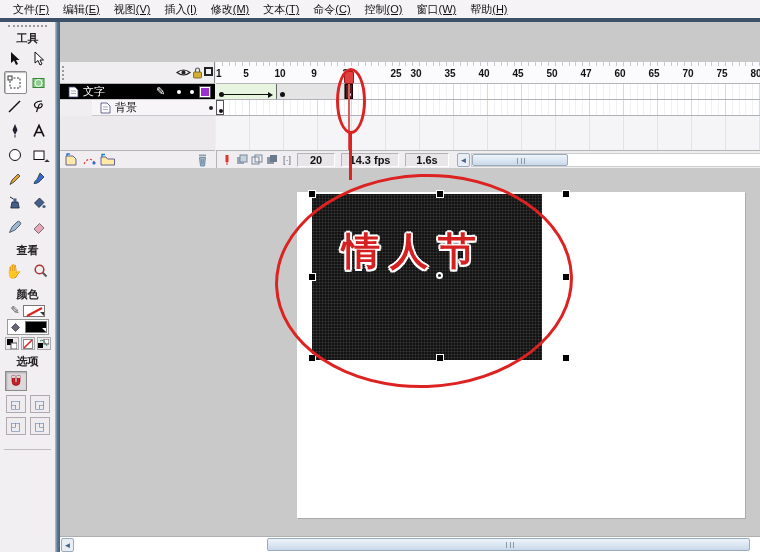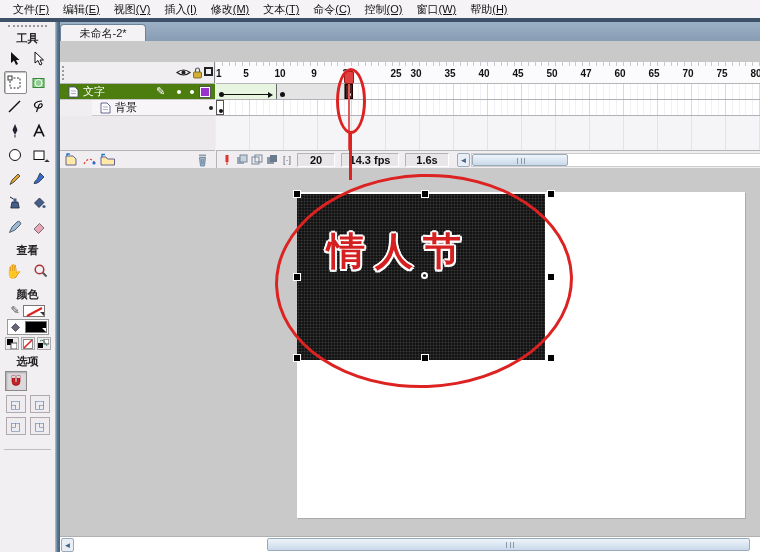--- a/index.html
+++ b/index.html
@@ -39,21 +39,21 @@
   .tl-btn{position:absolute;left:4px;top:3px;height:16px;padding:0 10px;background:#fbfafb;border:1px solid #8a8a8a;border-radius:2px;font-size:11px;line-height:14px;color:#111;}
   .backarrow{position:absolute;left:74px;top:2px;font-size:13px;font-weight:bold;color:#aab4be;}
   .scene{position:absolute;left:94px;top:3px;display:flex;align-items:center;gap:5px;font-size:11px;font-weight:bold;color:#222;}
   
   .timeline{position:absolute;left:0;top:40px;width:700px;height:106px;background:#f0eef0;}
   .layers{position:absolute;left:0;top:0;width:155px;height:106px;border-right:1px solid #8a8a8a;}
   .lhead{position:absolute;left:0;top:0;width:155px;height:22px;border-bottom:1px solid #b5b5b5;}
   .lhead .grip-v{position:absolute;left:2px;top:4px;width:3px;height:14px;border-left:2px dotted #9a9a9a;}
   .hicon{position:absolute;top:4px;}
   .lrow{position:absolute;left:0;width:155px;height:16px;display:flex;align-items:center;font-size:11px;border-bottom:1px solid #c8c8cc;}
-  .lrow.sel{background:#4d7c0f;color:#fff;}
+  .lrow.sel{background:#000000;color:#fff;}
   .lrow.normal{background:#f7f5f7;color:#111;margin-left:32px;}
   .pageicon{margin:0 4px 0 8px;}
   .lname{flex:0 0 52px;}
   .lpencil{position:absolute;left:96px;top:1px;font-size:11px;}
   .ldot{position:absolute;top:6px;width:4px;height:4px;border-radius:50%;}
   .lrow.sel .ldot{background:#fff;}
   .lrow.normal .ldot{background:#222;}
   .lcolor{position:absolute;left:140px;top:3px;width:10px;height:10px;border:1px solid #fff;outline:1px solid #555;}
   .lfill{position:absolute;left:0;top:54px;width:155px;height:34px;background:#eceaec;}
   .lbottom{position:absolute;left:0;top:88px;width:155px;height:18px;background:#f0eef0;border-top:1px solid #b5b5b5;display:flex;align-items:center;gap:3px;padding-left:4px;}
@@ -84,21 +84,21 @@
   .tscroll-track{position:absolute;left:254px;top:2px;width:290px;height:14px;background:#fff;border:1px solid #ccc;}
   .tscroll-thumb{position:absolute;left:0px;top:0px;width:96px;height:12px;background:linear-gradient(#eef4fa,#c9d9e9);border:1px solid #9ab;border-radius:2px;}
   .gripmarks{position:absolute;left:44px;top:3px;width:8px;height:6px;border-left:1px solid #89a;border-right:1px solid #89a;}
   .gripmarks::after{content:"";position:absolute;left:3px;top:0;height:6px;border-left:1px solid #89a;}
   
   .anno-tl{position:absolute;left:276px;top:46px;width:30px;height:66px;border:3px solid #dd2222;border-radius:50%;z-index:30;}
   .anno-tail{position:absolute;left:289px;top:110px;width:3px;height:48px;background:#dd2222;z-index:30;}
   
   .stagearea{position:absolute;left:0;top:146px;width:700px;height:368px;background:#c9c9c9;overflow:hidden;}
   .stage{position:absolute;left:237px;top:24px;width:448px;height:326px;background:#fff;box-shadow:1px 1px 0 #aaa;}
-  .banner{position:absolute;left:237px;top:26px;width:248px;height:166px;background-color:#141414;background-image:radial-gradient(circle,#3c3c3c 0.8px,transparent 1.1px);background-size:3px 3px;padding-left:20px;}
+  .banner{position:absolute;left:252px;top:26px;width:230px;height:166px;background-color:#141414;background-image:radial-gradient(circle,#3c3c3c 0.8px,transparent 1.1px);background-size:3px 3px;padding-left:20px;}
   .bt{position:absolute;font-family:"DejaVu Serif","Liberation Serif",serif;font-weight:bold;color:#d42020;white-space:nowrap;text-shadow:-2px 0 #fff,2px 0 #fff,0 -2px #fff,0 2px #fff,-1.5px -1.5px #fff,1.5px -1.5px #fff,-1.5px 1.5px #fff,1.5px 1.5px #fff;}
   .bt1{left:30px;top:32px;font-size:38px;letter-spacing:10px;}
   .bt2{left:126px;top:76px;font-size:36px;letter-spacing:8px;}
   .handle{position:absolute;width:6px;height:6px;background:#000;box-shadow:0 0 0 1px #fff;}
   .cpoint{position:absolute;left:124px;top:78px;width:7px;height:7px;border:2px solid #fff;border-radius:50%;}
   .anno-stage{position:absolute;left:215px;top:6px;width:298px;height:214px;border:3px solid #dd2222;border-radius:50%;transform:rotate(-2deg);z-index:25;}
   
   .hscroll{position:absolute;left:0;top:514px;width:700px;height:16px;background:#fff;border-top:1px solid #b0b0b0;}
   .hs-l{position:absolute;left:1px;top:1px;width:13px;height:14px;background:#e9eef4;border:1px solid #9ab;border-radius:2px;font-size:8px;color:#468;text-align:center;line-height:13px;}
   .hs-thumb{position:absolute;left:207px;top:1px;width:483px;height:13px;background:linear-gradient(#eef4fa,#c9d9e9);border:1px solid #9ab;border-radius:2px;}
@@ -280,23 +280,20 @@
       <div class="ob">◲</div>
       <div class="ob">◰</div>
       <div class="ob">◳</div>
     </div>
     <div class="tb-div"></div>
   </div>
   <div class="vdivider"></div>
 
   <div class="content">
 
-    <div class="tabbar">
-      <div class="doctab">未命名-2*</div>
-    </div>
 
 
     <div class="timeline">
       <div class="layers">
         <div class="lhead">
           <div class="grip-v"></div>
           <div class="hicon" style="left:116px">
               <svg width="15" height="13">
                 <path d="M1,6.5 Q7.5,1.5 14,6.5 Q7.5,11.5 1,6.5 Z" fill="none" stroke="#222" stroke-width="1.2"></path>
                 <circle cx="7.5" cy="6.5" r="2" fill="#222"></circle>

